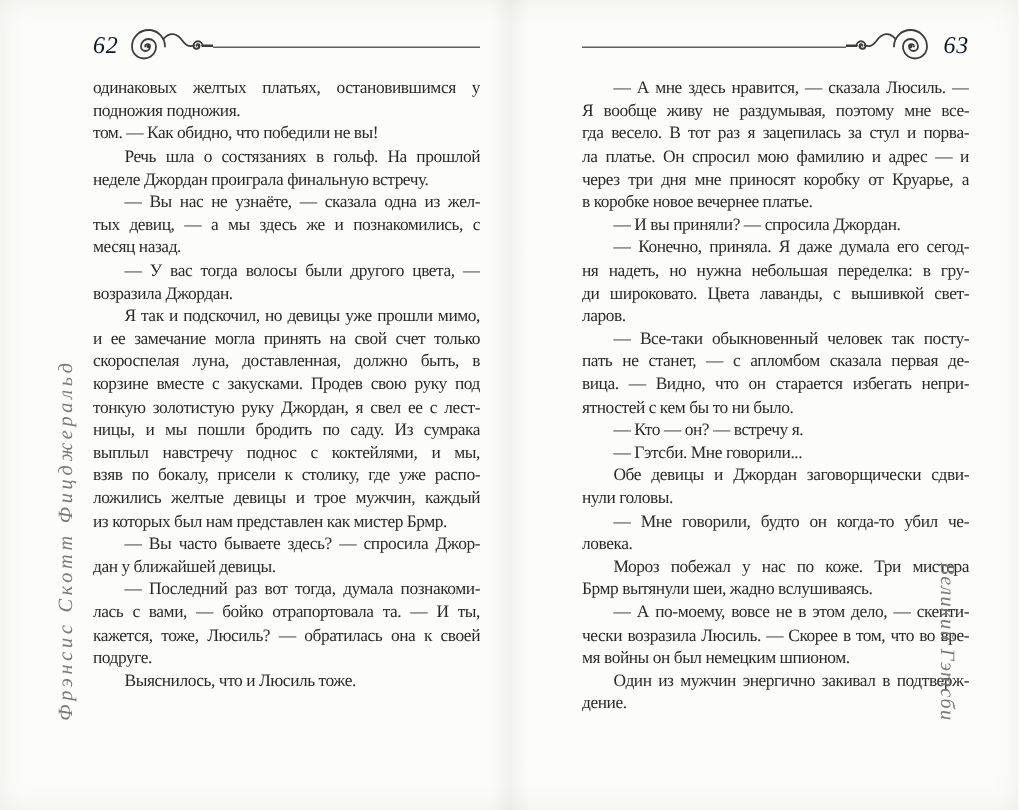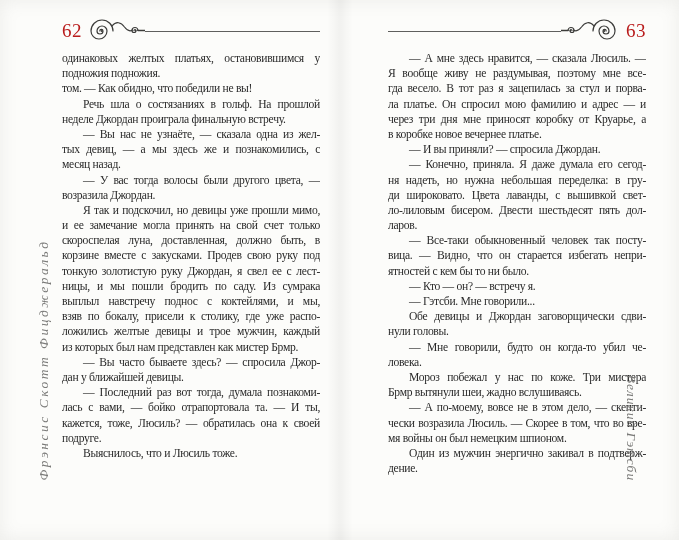--- a/index.html
+++ b/index.html
@@ -20,22 +20,23 @@
     box-shadow: inset 0 0 18px rgba(120,120,118,0.12);
   }
   .page { position: absolute; top: 19px; width: 258px; }
   .page.left  { left: 62px; }
   .page.right { left: 388px; }
   .pg-header {
     display: flex; align-items: center; height: 24px;
     color: var(--ink, #2a2a2a);
   }
   .pg-num {
-    font-size: 19px; color: #b91c1c; letter-spacing: 0.5px;
+    font-size: 16px; color: #0f172a; letter-spacing: 0.5px;
     line-height: 24px;
+    font-style: italic;
   }
   .page.left  .pg-num { margin-right: 7px; }
   .page.right .pg-num { margin-left: 9px; }
   .flourish { flex: 0 0 auto; width: 56px; height: 26px; }
   .flourish.mirrored { transform: scaleX(-1); }
   .hdr-rule { flex: 1 1 auto; height: 1px; background: #5f5f5d; margin-top: 1px; }
   .pg-body { margin-top: 8px; }
   .bodyline {
     height: 15.2px; line-height: 15.2px;
     font-size: 11.6px; letter-spacing: -0.3px;
@@ -142,23 +143,23 @@
         <div class="bodyline ind jst">— А мне здесь нравится, — сказала Люсиль. —</div>
         <div class="bodyline jst">Я вообще живу не раздумывая, поэтому мне все-</div>
         <div class="bodyline jst">гда весело. В тот раз я зацепилась за стул и порва-</div>
         <div class="bodyline jst">ла платье. Он спросил мою фамилию и адрес — и</div>
         <div class="bodyline jst">через три дня мне приносят коробку от Круарье, а</div>
         <div class="bodyline">в коробке новое вечернее платье.</div>
         <div class="bodyline ind">— И вы приняли? — спросила Джордан.</div>
         <div class="bodyline ind jst">— Конечно, приняла. Я даже думала его сегод-</div>
         <div class="bodyline jst">ня надеть, но нужна небольшая переделка: в гру-</div>
         <div class="bodyline jst">ди широковато. Цвета лаванды, с вышивкой свет-</div>
-        <div class="bodyline jst">ло-лиловым бисером. Двести шестьдесят пять дол-</div>
         <div class="bodyline">ларов.</div>
         <div class="bodyline ind jst">— Все-таки обыкновенный человек так посту-</div>
+        <div class="bodyline jst">пать не станет, — с апломбом сказала первая де-</div>
         <div class="bodyline jst">вица. — Видно, что он старается избегать непри-</div>
         <div class="bodyline">ятностей с кем бы то ни было.</div>
         <div class="bodyline ind">— Кто — он? — встречу я.</div>
         <div class="bodyline ind">— Гэтсби. Мне говорили...</div>
         <div class="bodyline ind jst">Обе девицы и Джордан заговорщически сдви-</div>
         <div class="bodyline">нули головы.</div>
         <div class="bodyline ind jst">— Мне говорили, будто он когда-то убил че-</div>
         <div class="bodyline">ловека.</div>
         <div class="bodyline ind jst">Мороз побежал у нас по коже. Три мистера</div>
         <div class="bodyline">Брмр вытянули шеи, жадно вслушиваясь.</div>

